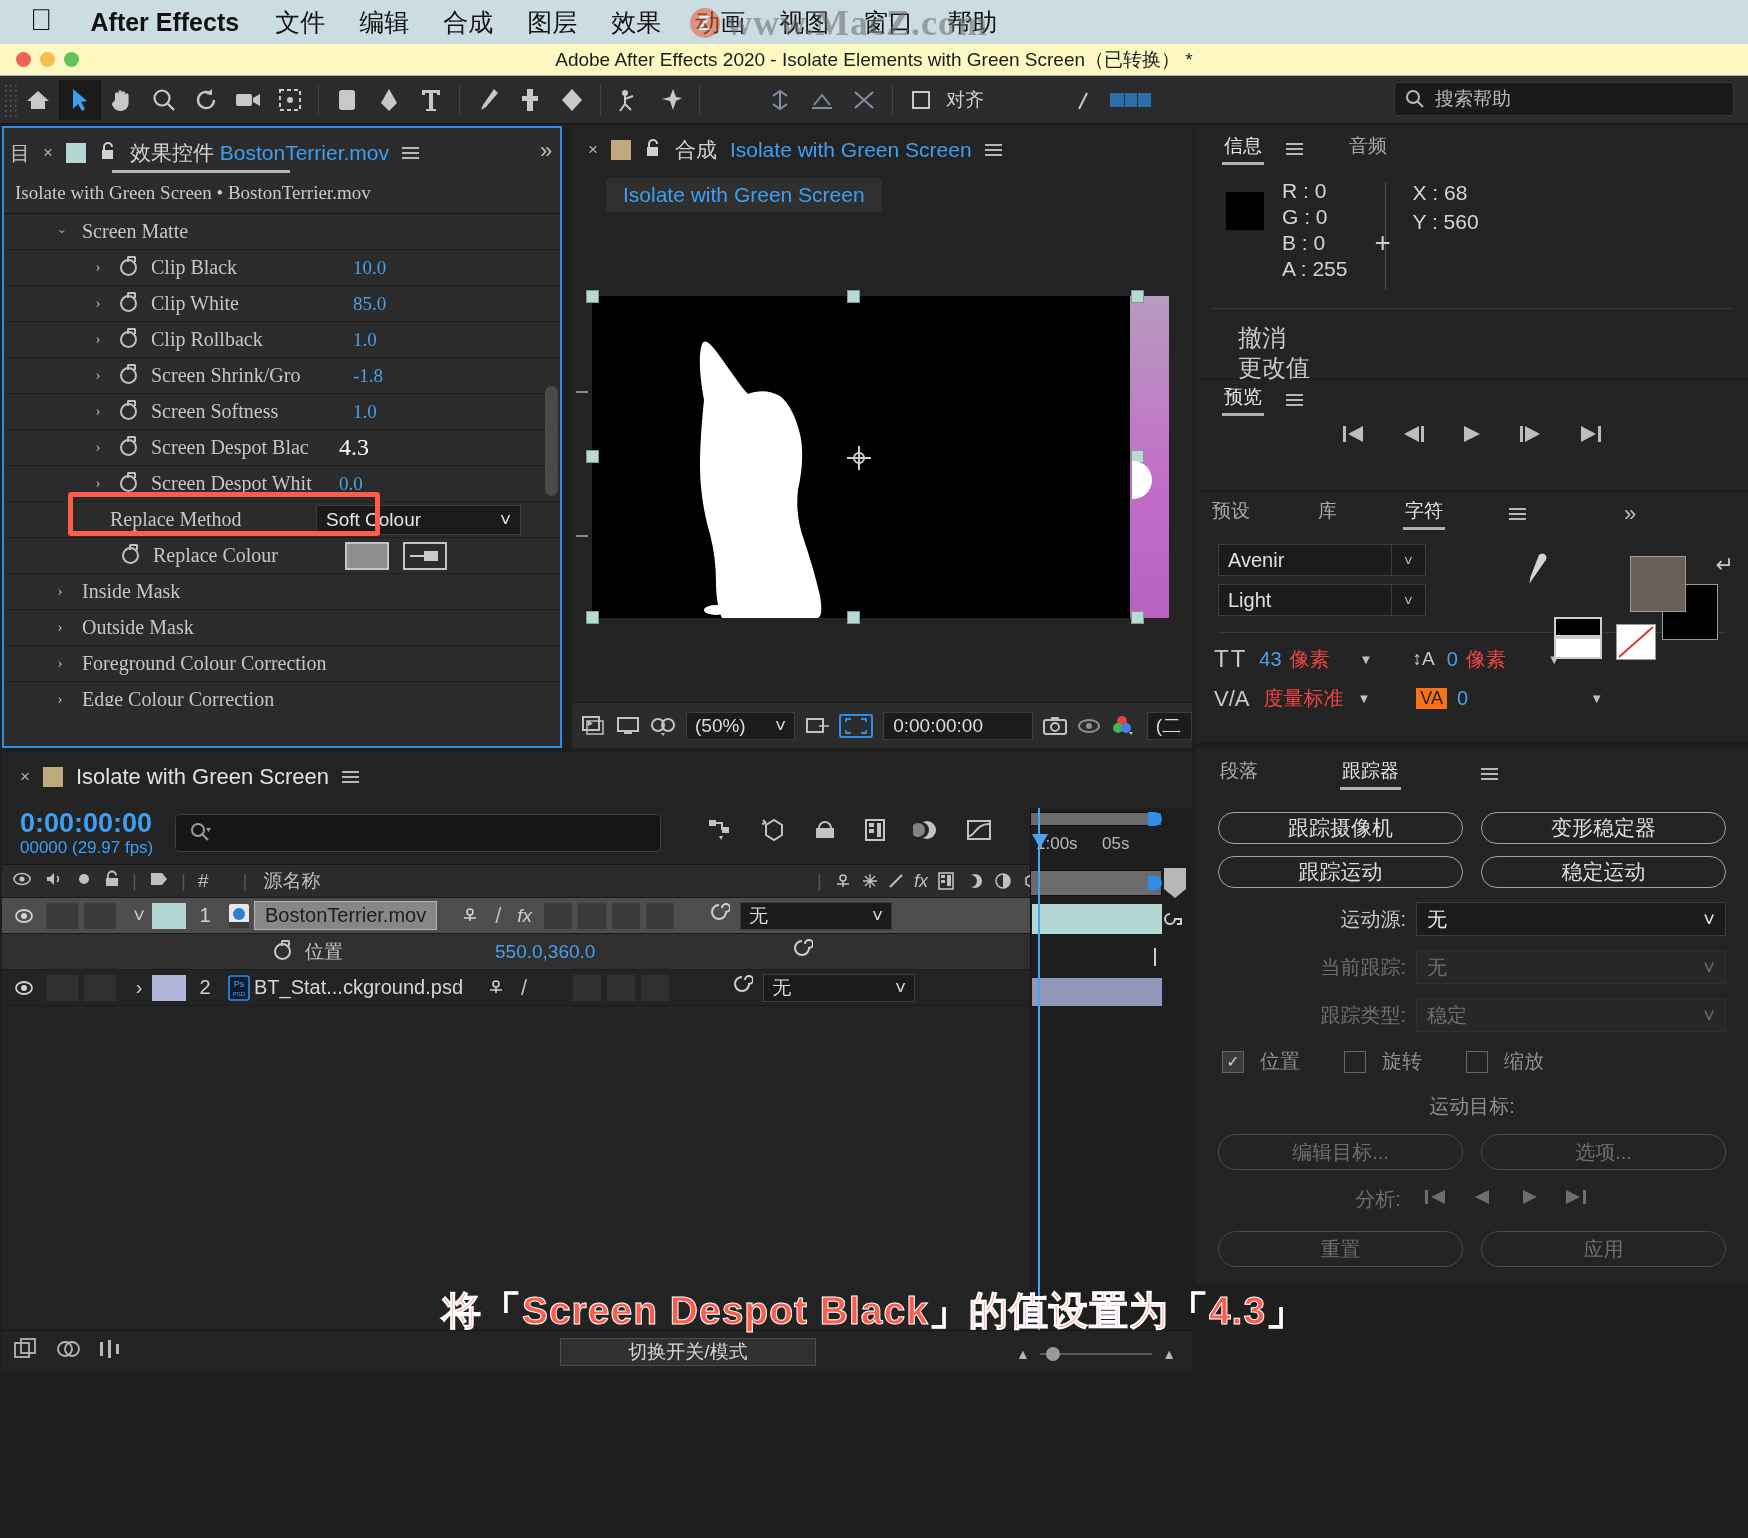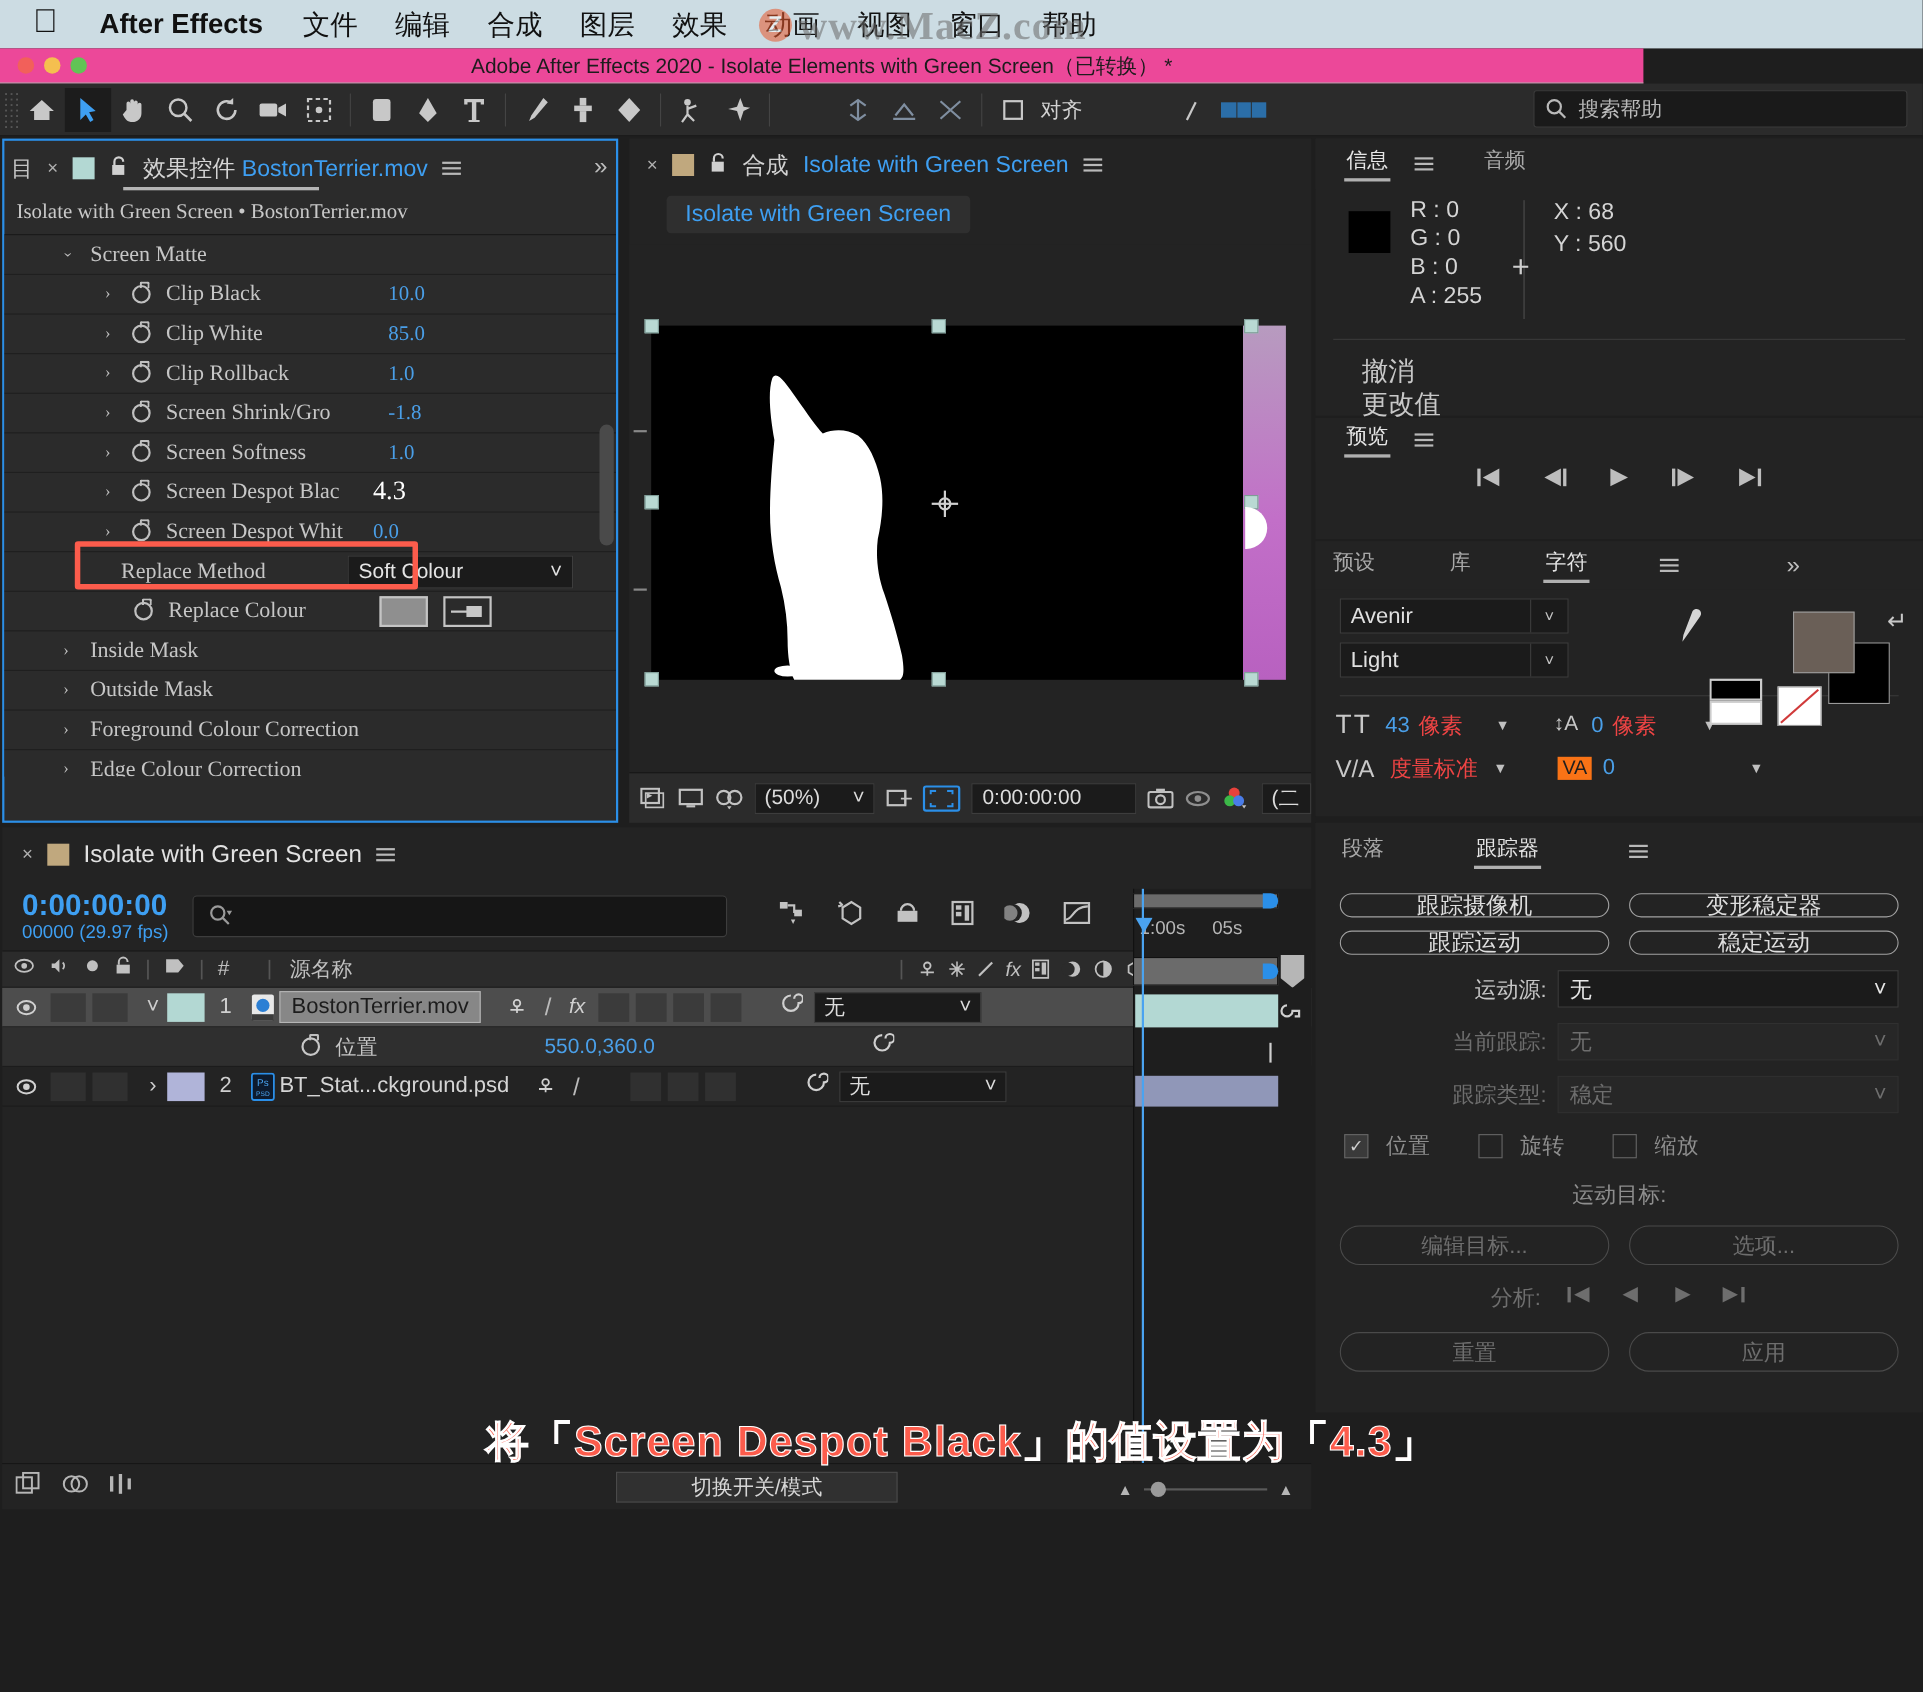--- a/index.html
+++ b/index.html
@@ -32,22 +32,22 @@
   }
   .watermark .zbadge {
     width: 30px; height: 30px; border-radius: 50%;
     background: #e8582c; color: #fff; font-size: 21px;
     display: flex; align-items: center; justify-content: center;
     margin-right: 6px; font-family: "Liberation Sans", sans-serif;
   }
 
   
   .titlebar {
-    position: absolute; top: 44px; left: 0; width: 1494px; height: 32px;
-    background: #ec4899; display: flex; align-items: center;
+    position: absolute; top: 44px; left: 0; width: 1748px; height: 32px;
+    background: #fef9c3; display: flex; align-items: center;
     border-bottom: 1px solid #b0b0b0;
   }
   .traffic { display: flex; gap: 9px; margin-left: 16px; }
   .tl { width: 15px; height: 15px; border-radius: 50%; }
   .tl.r { background: #f2605a; } .tl.y { background: #f5bf4f; } .tl.g { background: #61c455; }
   .win-title {
     position: absolute; left: 0; right: 0; text-align: center;
     font-size: 19px; color: #1c1c1c;
   }
 
@@ -213,21 +213,21 @@
   .fillstroke { position: absolute; right: 144px; top: 124px; width: 50px; height: 44px; }
   .nofill { position: absolute; right: 92px; top: 132px; width: 40px; height: 36px; background: #fff; border: 1px solid #999; }
   .eyedrop { position: absolute; right: 196px; top: 62px; color: #d5d5d5; font-size: 26px; transform: rotate(-10deg); }
   .metric-row { display: flex; align-items: center; padding-left: 18px; margin-top: 12px; color: #bdbdbd; font-size: 20px; gap: 0; }
   .mval { color: #4a9fe8; }
   .mdim { color: #ef4444; }
   .tri { color: #c0c0c0; font-size: 13px; }
 
   #tracker-panel { left: 1196px; top: 748px; width: 552px; height: 536px; background: #232323; }
   .trk-btn {
-    height: 22px; border: 1px solid #a2a2a2; border-radius: 19px;
+    height: 32px; border: 1px solid #a2a2a2; border-radius: 19px;
     display: flex; align-items: center; justify-content: center;
     color: #dedede; font-size: 21px; flex: 1;
   }
   .trk-row { display: flex; gap: 18px; padding: 0 22px; margin-top: 12px; }
   .trk-field { display: flex; align-items: center; gap: 10px; padding: 0 22px; margin-top: 14px; justify-content: flex-end; }
   .trk-lbl { color: #c6c6c6; font-size: 20px; }
   .trk-lbl.dim { color: #6e6e6e; }
   .trk-sel {
     width: 310px; height: 34px; background: #1b1b1b; border: 1px solid #3d3d3d;
     display: flex; align-items: center; justify-content: space-between;

